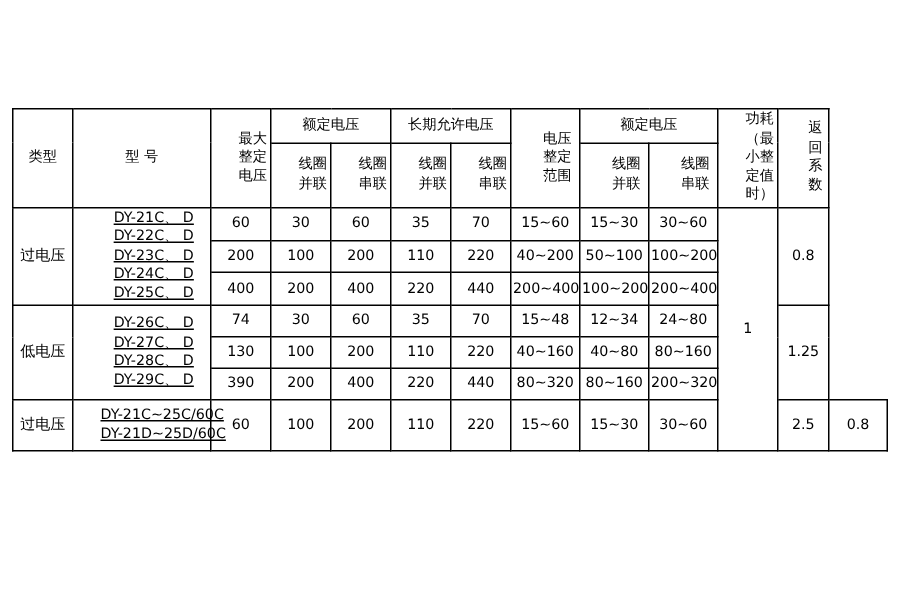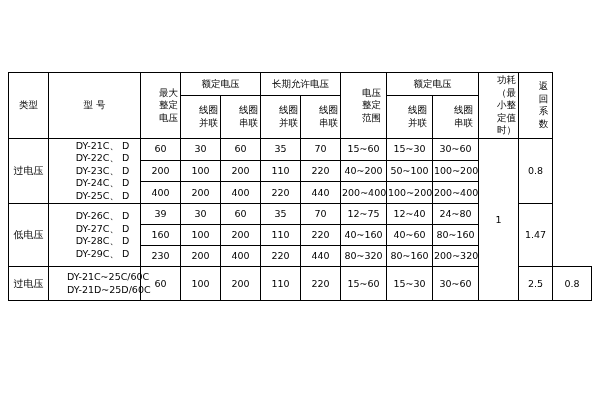--- a/index.html
+++ b/index.html
@@ -43,20 +43,21 @@
   }
   .group-label {
     font-size: 10px;
   }
   .model-cell {
     text-align: left;
     padding-left: 6px;
     font-size: 9.5px;
     line-height: 1.35;
     white-space: nowrap;
+    text-decoration: underline;
   }
   .model-cell.centered {
     text-align: right;
     padding-left: 2px;
     margin-top: 37px;
   }
   .num { font-size: 9.5px; }
   .row-h { height: 21px; }
   .last-row-h { height: 34px; }
   .grp-w { width: 40px; }
@@ -183,42 +184,42 @@
       </tr>
 
       <tr class="row-h">
         <td rowspan="3" class="group-label">低电压</td>
         <td rowspan="3" class="model-cell">
           <span class="stack">DY-26C、 D</span>
           <span class="stack">DY-27C、 D</span>
           <span class="stack">DY-28C、 D</span>
           <span class="stack">DY-29C、 D</span>
         </td>
-        <td class="num">39</td>
+        <td class="num">74</td>
         <td class="num">30</td>
         <td class="num">60</td>
         <td class="num">35</td>
         <td class="num">70</td>
-        <td class="num">12~75</td>
-        <td class="num">12~40</td>
+        <td class="num">15~48</td>
+        <td class="num">12~34</td>
         <td class="num">24~80</td>
-        <td rowspan="3" class="num">1.47</td>
-      </tr>
-      <tr class="row-h">
-        <td class="num">160</td>
+        <td rowspan="3" class="num">1.25</td>
+      </tr>
+      <tr class="row-h">
+        <td class="num">130</td>
         <td class="num">100</td>
         <td class="num">200</td>
         <td class="num">110</td>
         <td class="num">220</td>
         <td class="num">40~160</td>
-        <td class="num">40~60</td>
+        <td class="num">40~80</td>
         <td class="num">80~160</td>
       </tr>
       <tr class="row-h">
-        <td class="num">230</td>
+        <td class="num">390</td>
         <td class="num">200</td>
         <td class="num">400</td>
         <td class="num">220</td>
         <td class="num">440</td>
         <td class="num">80~320</td>
         <td class="num">80~160</td>
         <td class="num">200~320</td>
       </tr>
 
       <tr class="last-row-h">

